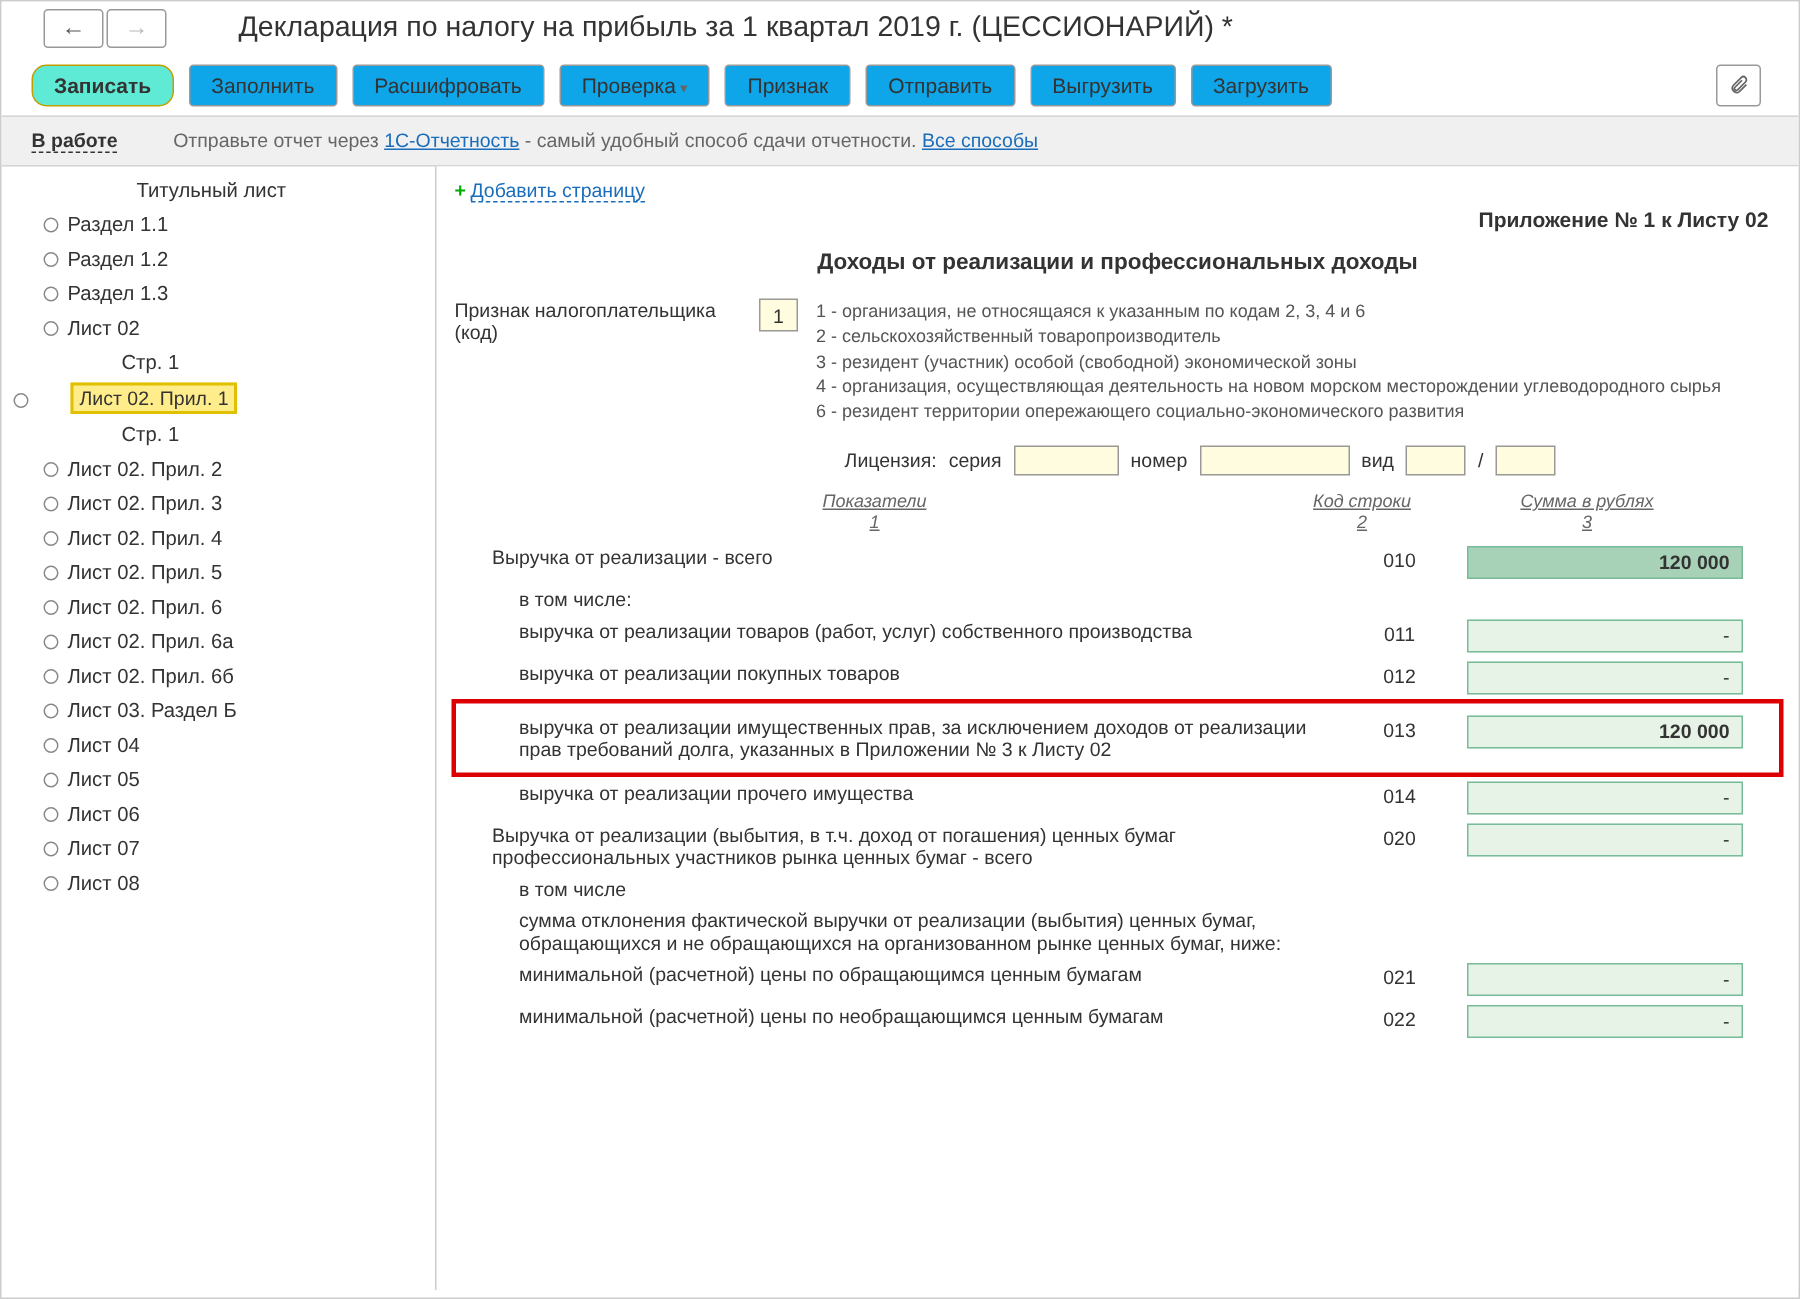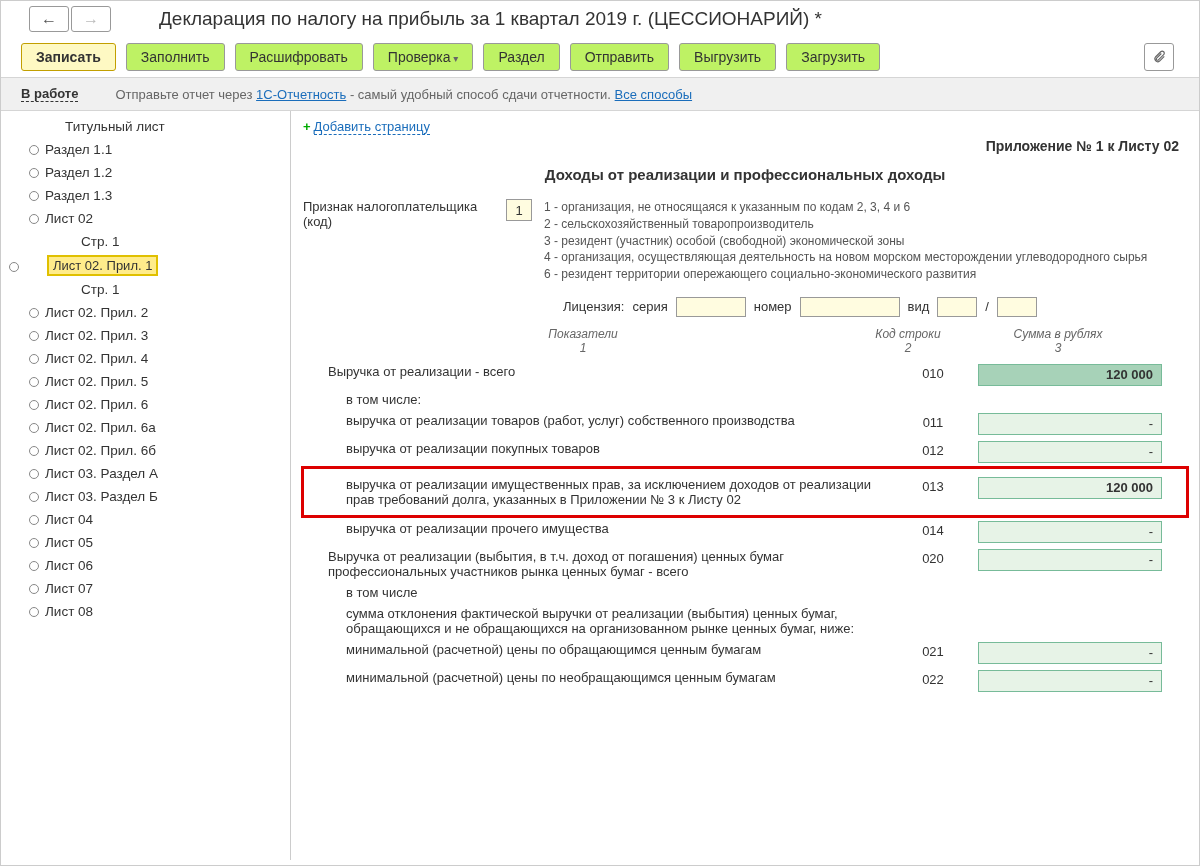--- a/index.html
+++ b/index.html
@@ -4,50 +4,50 @@
   <style>
     * { box-sizing: border-box; margin: 0; padding: 0; }
     body { font-family: Arial, sans-serif; font-size: 13px; background: #fff; color: #333; }
     .wrap { width: 1200px; height: 866px; overflow: hidden; border: 1px solid #ccc; }
     .header { padding: 5px 20px 5px 28px; display: flex; align-items: center; gap: 8px; background: #fff; }
     .nav-btns { display: flex; gap: 2px; margin-right: 40px; }
     .nav-btn { width: 40px; height: 26px; border: 1px solid #999; background: #fff; border-radius: 3px; font-size: 16px; color: #555; cursor: pointer; display: flex; align-items: center; justify-content: center; }
     .nav-btn.disabled { color: #bbb; }
     .title { font-size: 19px; color: #333; }
     .toolbar { padding: 6px 20px; display: flex; align-items: center; gap: 10px; background: #fff; }
-    .btn { padding: 5px 14px; border: 1px solid #999; background: #bef264; border-radius: 3px; font-size: 14px; cursor: pointer; color: #333; }
-    .btn-primary { background: #fef9c3; border-color: #c29f00; font-weight: bold; }
+    .btn { padding: 5px 14px; border: 1px solid #999; background: #0ea5e9; border-radius: 3px; font-size: 14px; cursor: pointer; color: #333; }
+    .btn-primary { background: #5eead4; border-color: #c29f00; font-weight: bold; border-radius: 10px; }
     .btn-drop::after { content: " ▾"; font-size: 10px; color: #666; }
     .icon-btn { width: 30px; height: 28px; border: 1px solid #999; border-radius: 3px; background: #fff; cursor: pointer; display: flex; align-items: center; justify-content: center; margin-left: auto; margin-right: 5px; }
-    .status-bar { background: #f0f0f0; padding: 8px 20px; display: flex; align-items: center; gap: 10px; border-top: 1px solid #d5d5d5; border-bottom: 1px solid #d5d5d5; }
+    .status-bar { background: #f0f0f0; padding: 8px 20px; display: flex; gap: 10px; border-top: 1px solid #d5d5d5; border-bottom: 1px solid #d5d5d5; }
     .status-lbl { font-weight: bold; border-bottom: 1px dashed #333; cursor: pointer; }
     .status-txt { color: #666; margin-left: 27px; }
     .link { color: #1a6dbb; text-decoration: underline; cursor: pointer; }
     .body { display: flex; height: calc(100% - 115px); }
     .sidebar { width: 290px; border-right: 1px solid #ccc; overflow-y: auto; padding: 4px 0; position: relative; }
     .sidebar::-webkit-scrollbar { width: 8px; }
     .sidebar::-webkit-scrollbar-thumb { background: #aaa; border-radius: 4px; }
     .tree-item { padding: 4px 8px 4px 28px; cursor: pointer; font-size: 13.5px; color: #333; white-space: nowrap; }
     .tree-item.indent { padding-left: 80px; }
-    .tree-sub { padding-left: 64px; }
+    .tree-sub { padding-left: 90px; }
     .tree-sel { background: #ffec8b; outline: 2px solid #e0c000; outline-offset: -2px; display: inline-block; padding: 3px 6px; margin-left: 22px; }
     .tree-sel-row { padding: 2px 8px; }
     .radio { display: inline-block; width: 10px; height: 10px; border: 1px solid #888; border-radius: 50%; margin-right: 6px; vertical-align: middle; }
     .main { flex: 1; overflow-y: auto; padding: 8px 12px; background: #fff; }
     .add-page { color: #1a6dbb; cursor: pointer; border-bottom: 1px dashed #1a6dbb; }
     .add-plus { color: #0a0; font-weight: bold; margin-right: 3px; }
     .app-title { text-align: right; font-weight: bold; font-size: 14px; margin: 4px 8px 12px 0; }
     .sec-title { text-align: center; font-weight: bold; font-size: 15px; margin: 6px 0 16px; }
     .row { display: flex; align-items: flex-start; margin-bottom: 4px; gap: 8px; }
     .lbl { width: 195px; color: #333; }
     .codebox { width: 26px; height: 22px; border: 1px solid #999; background: #fffce0; text-align: center; font-size: 13px; display: inline-flex; align-items: center; justify-content: center; }
     .codes { font-size: 12px; color: #555; line-height: 1.4; margin-left: 4px; }
     .license-row { display: flex; align-items: center; gap: 8px; margin: 14px 0 10px; justify-content: center; padding-left: 110px; }
     .small-box { height: 20px; border: 1px solid #999; background: #fffce0; }
-    .cols-hdr { display: flex; font-style: italic; color: #666; font-size: 12px; margin: 2px 0 6px; }
+    .cols-hdr { display: flex; font-style: italic; color: #666; font-size: 12px; margin: 2px 0 6px; text-decoration: underline; }
     .ch-ind { width: 560px; text-align: center; }
     .ch-code { width: 90px; text-align: center; }
     .ch-sum { width: 210px; text-align: center; }
     .data-row { display: flex; align-items: flex-start; padding: 3px 0; justify-content: center; }
     .dr-ind { width: 560px; padding-right: 12px; color: #333; font-size: 13px; }
     .dr-ind.indent { padding-left: 18px; }
     .dr-code { width: 90px; text-align: center; font-size: 13px; color: #333; padding-top: 2px; }
     .dr-sum { width: 184px; }
     .vbox { height: 22px; border: 1px solid #7b9; background: #e7f3e7; width: 100%; text-align: right; padding: 2px 8px 0 0; font-size: 13px; font-weight: bold; color: #333; }
     .vbox.empty::after { content: "-"; font-weight: normal; }
@@ -64,21 +64,21 @@
       <div class="nav-btn">←</div>
       <div class="nav-btn disabled">→</div>
     </div>
     <div class="title">Декларация по налогу на прибыль за 1 квартал 2019 г. (ЦЕССИОНАРИЙ) *</div>
   </div>
   <div class="toolbar">
     <button class="btn btn-primary">Записать</button>
     <button class="btn">Заполнить</button>
     <button class="btn">Расшифровать</button>
     <button class="btn btn-drop">Проверка</button>
-    <button class="btn">Раздел</button>
+    <button class="btn">Признак</button>
     <button class="btn">Отправить</button>
     <button class="btn">Выгрузить</button>
     <button class="btn">Загрузить</button>
     <div class="icon-btn">
       <svg width="14" height="14" viewBox="0 0 24 24" fill="none" stroke="#666" stroke-width="2">
           <path d="M21 11l-8 8a5 5 0 01-7-7l9-9a3.5 3.5 0 015 5l-9 9a2 2 0 01-3-3l8-8"></path>
         </svg>
     </div>
   </div>
   <div class="status-bar">
@@ -97,21 +97,20 @@
       <div class="tree-item indent">Стр. 1</div>
       <div class="tree-sel-row"><span class="radio"></span><span class="tree-sel">Лист 02. Прил. 1</span></div>
       <div class="tree-item indent">Стр. 1</div>
       <div class="tree-item"><span class="radio"></span><span>Лист 02. Прил. 2</span></div>
       <div class="tree-item"><span class="radio"></span><span>Лист 02. Прил. 3</span></div>
       <div class="tree-item"><span class="radio"></span><span>Лист 02. Прил. 4</span></div>
       <div class="tree-item"><span class="radio"></span><span>Лист 02. Прил. 5</span></div>
       <div class="tree-item"><span class="radio"></span><span>Лист 02. Прил. 6</span></div>
       <div class="tree-item"><span class="radio"></span><span>Лист 02. Прил. 6а</span></div>
       <div class="tree-item"><span class="radio"></span><span>Лист 02. Прил. 6б</span></div>
-      <div class="tree-item"><span class="radio"></span><span>Лист 03. Раздел А</span></div>
       <div class="tree-item"><span class="radio"></span><span>Лист 03. Раздел Б</span></div>
       <div class="tree-item"><span class="radio"></span><span>Лист 04</span></div>
       <div class="tree-item"><span class="radio"></span><span>Лист 05</span></div>
       <div class="tree-item"><span class="radio"></span><span>Лист 06</span></div>
       <div class="tree-item"><span class="radio"></span><span>Лист 07</span></div>
       <div class="tree-item"><span class="radio"></span><span>Лист 08</span></div>
     </div>
     <div class="main">
       <div><span class="add-plus">+</span><span class="add-page">Добавить страницу</span></div>
       <div class="app-title">Приложение № 1 к Листу 02</div>

